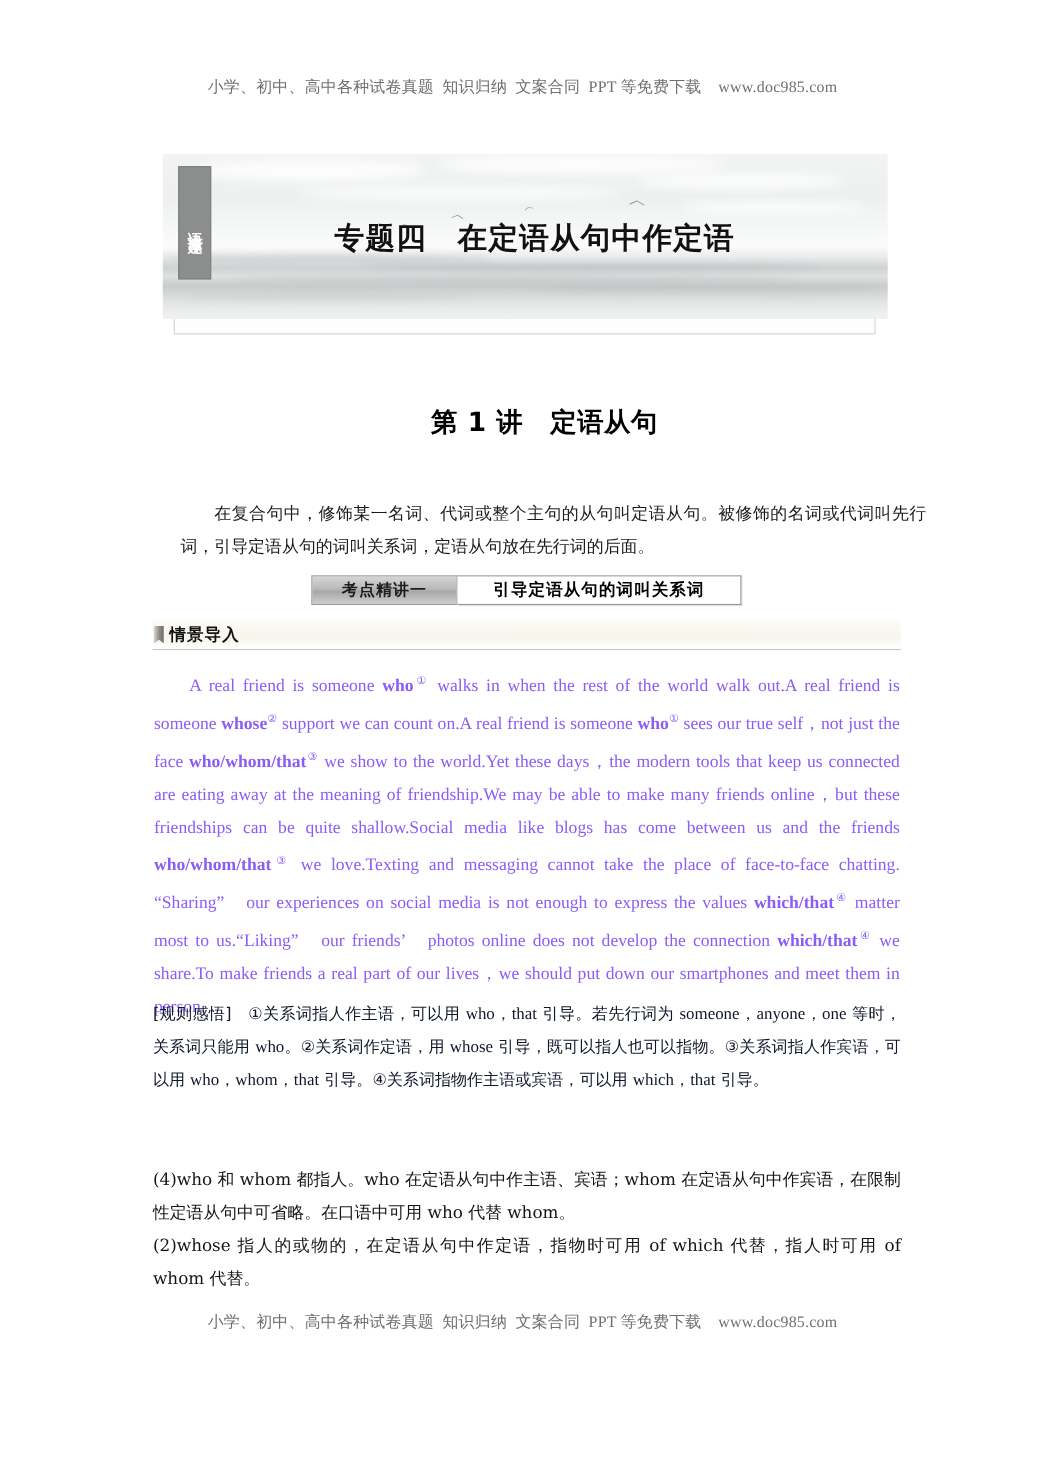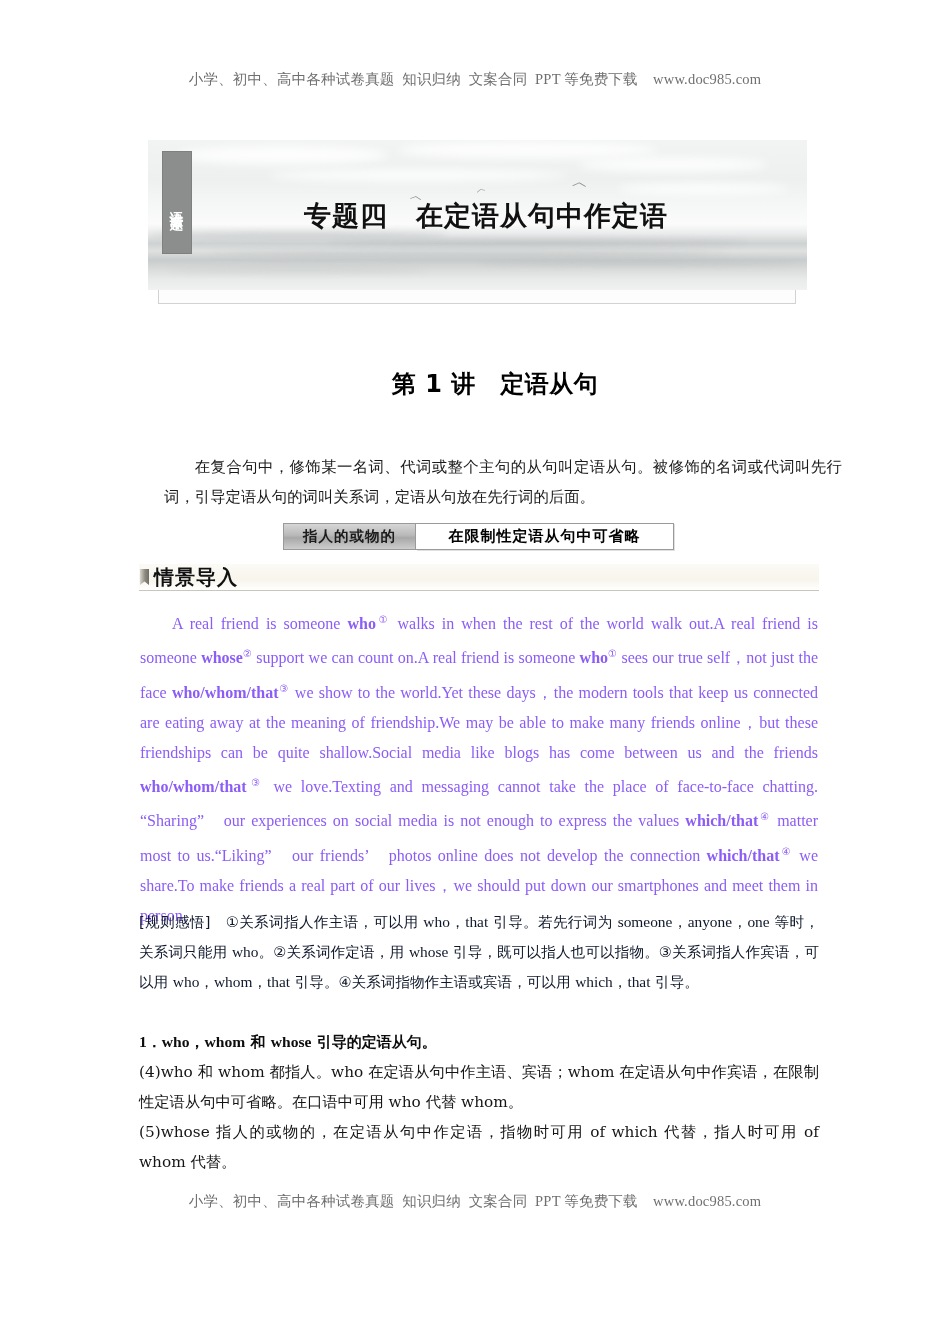--- a/index.html
+++ b/index.html
@@ -222,21 +222,21 @@
     width: 9px;
     height: 16px;
     margin-left: 1px;
     margin-right: 5px;
     background: linear-gradient(to right, #d9d6cd 0%, #8d8a82 55%, #6f6d66 100%);
     clip-path: polygon(0 0, 100% 0, 100% 100%, 50% 78%, 0 100%);
   }
   .qingjing-label {
     font-family: "DejaVu Sans", "Liberation Sans", sans-serif;
     font-weight: 700;
-    font-size: 20px;
+    font-size: 15px;
     color: #111111;
     letter-spacing: 1px;
   }
 
   
   .passage {
     position: absolute;
     left: 140px;
     top: 605px;
     width: 678px;
@@ -336,35 +336,34 @@
     <div class="banner-tab">语法专题</div>
 
     <div class="banner-title">专题四　在定语从句中作定语</div>
   </div>
 
   <div class="lecture-title">第 1 讲　定语从句</div>
 
   <div class="intro">在复合句中，修饰某一名词、代词或整个主句的从句叫定语从句。被修饰的名词或代词叫先行词，引导定语从句的词叫关系词，定语从句放在先行词的后面。</div>
 
   <div class="kaodian">
-    <div class="kaodian-left">指人的或物的</div>
-    <div class="kaodian-right">在限制性定语从句中可省略</div>
+    <div class="kaodian-left">考点精讲一</div>
+    <div class="kaodian-right">引导定语从句的词叫关系词</div>
   </div>
 
   <div class="qingjing">
     <span class="qingjing-icon"></span>
     <span class="qingjing-label">情景导入</span>
   </div>
 
   <div class="passage">A real friend is someone <b>who</b><span class="sup">①</span> walks in when the rest of the world walk out.A real friend is someone <b>whose</b><span class="sup">②</span> support we can count on.A real friend is someone <b>who</b><span class="sup">①</span> sees our true self，not just the face <b>who/whom/that</b><span class="sup">③</span> we show to the world.Yet these days，the modern tools that keep us connected are eating away at the meaning of friendship.We may be able to make many friends online，but these friendships can be quite shallow.Social media like blogs has come between us and the friends <b>who/whom/that</b><span class="sup">③</span> we love.Texting and messaging cannot take the place of face-to-face chatting.“Sharing”　our experiences on social media is not enough to express the values <b>which/that</b><span class="sup">④</span> matter most to us.“Liking”　our friends’　photos online does not develop the connection <b>which/that</b><span class="sup">④</span> we share.To make friends a real part of our lives，we should put down our smartphones and meet them in person.</div>
 
   <div class="ganwu">[规则感悟]　①关系词指人作主语，可以用 <span class="en">who</span>，<span class="en">that</span> 引导。若先行词为 <span class="en">someone</span>，<span class="en">anyone</span>，<span class="en">one</span> 等时，关系词只能用 <span class="en">who</span>。②关系词作定语，用 <span class="en">whose</span> 引导，既可以指人也可以指物。③关系词指人作宾语，可以用 <span class="en">who</span>，<span class="en">whom</span>，<span class="en">that</span> 引导。④关系词指物作主语或宾语，可以用 <span class="en">which</span>，<span class="en">that</span> 引导。</div>
 
-  <div class="rule-head"><span class="en">1</span>．<span class="en">who</span>，<span class="en">whom</span> 和 <span class="en">whose</span> 引导的定语从句。</div>
 
   <div class="rule-body">
     <p>(4)who 和 whom 都指人。who 在定语从句中作主语、宾语；whom 在定语从句中作宾语，在限制性定语从句中可省略。在口语中可用 who 代替 whom。</p>
-    <p>(5)whose 指人的或物的，在定语从句中作定语，指物时可用 of which 代替，指人时可用 of whom 代替。</p>
+    <p>(2)whose 指人的或物的，在定语从句中作定语，指物时可用 of which 代替，指人时可用 of whom 代替。</p>
   </div>
 
   <div class="watermark watermark-bottom">小学、初中、高中各种试卷真题  知识归纳  文案合同  PPT 等免费下载    www.doc985.com</div>
 
 </div>
 
 </body></html>

